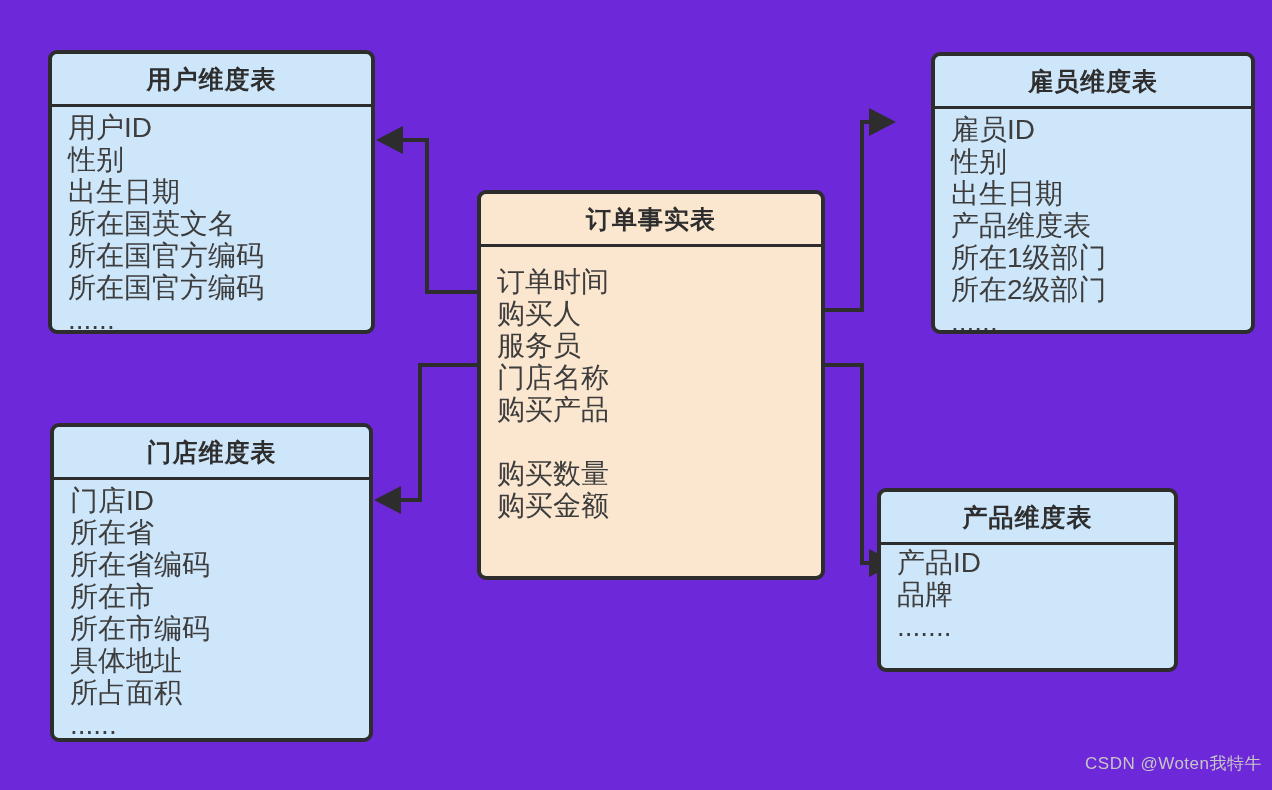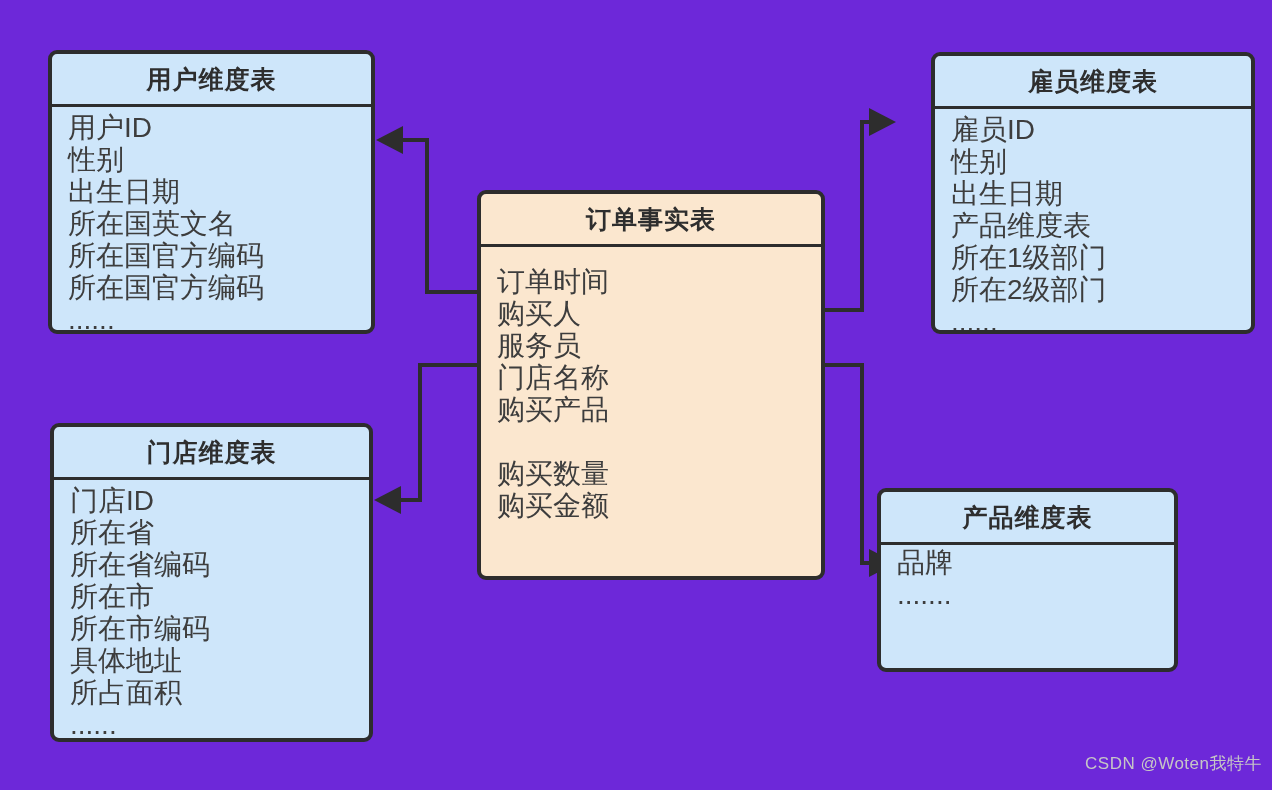--- a/index.html
+++ b/index.html
@@ -149,20 +149,21 @@
       <div class="field">所在市编码</div>
       <div class="field">具体地址</div>
       <div class="field">所占面积</div>
       <div class="field">......</div>
     </div>
   </div>
 
   <div class="tbl dim product">
     <div class="tbl-header">产品维度表</div>
     <div class="tbl-body">
+      <div class="field">产品ID</div>
       <div class="field">品牌</div>
       <div class="field">.......</div>
     </div>
   </div>
 
   <div class="watermark">CSDN @Woten我特牛</div>
 
 </div>
 
 </body></html>

